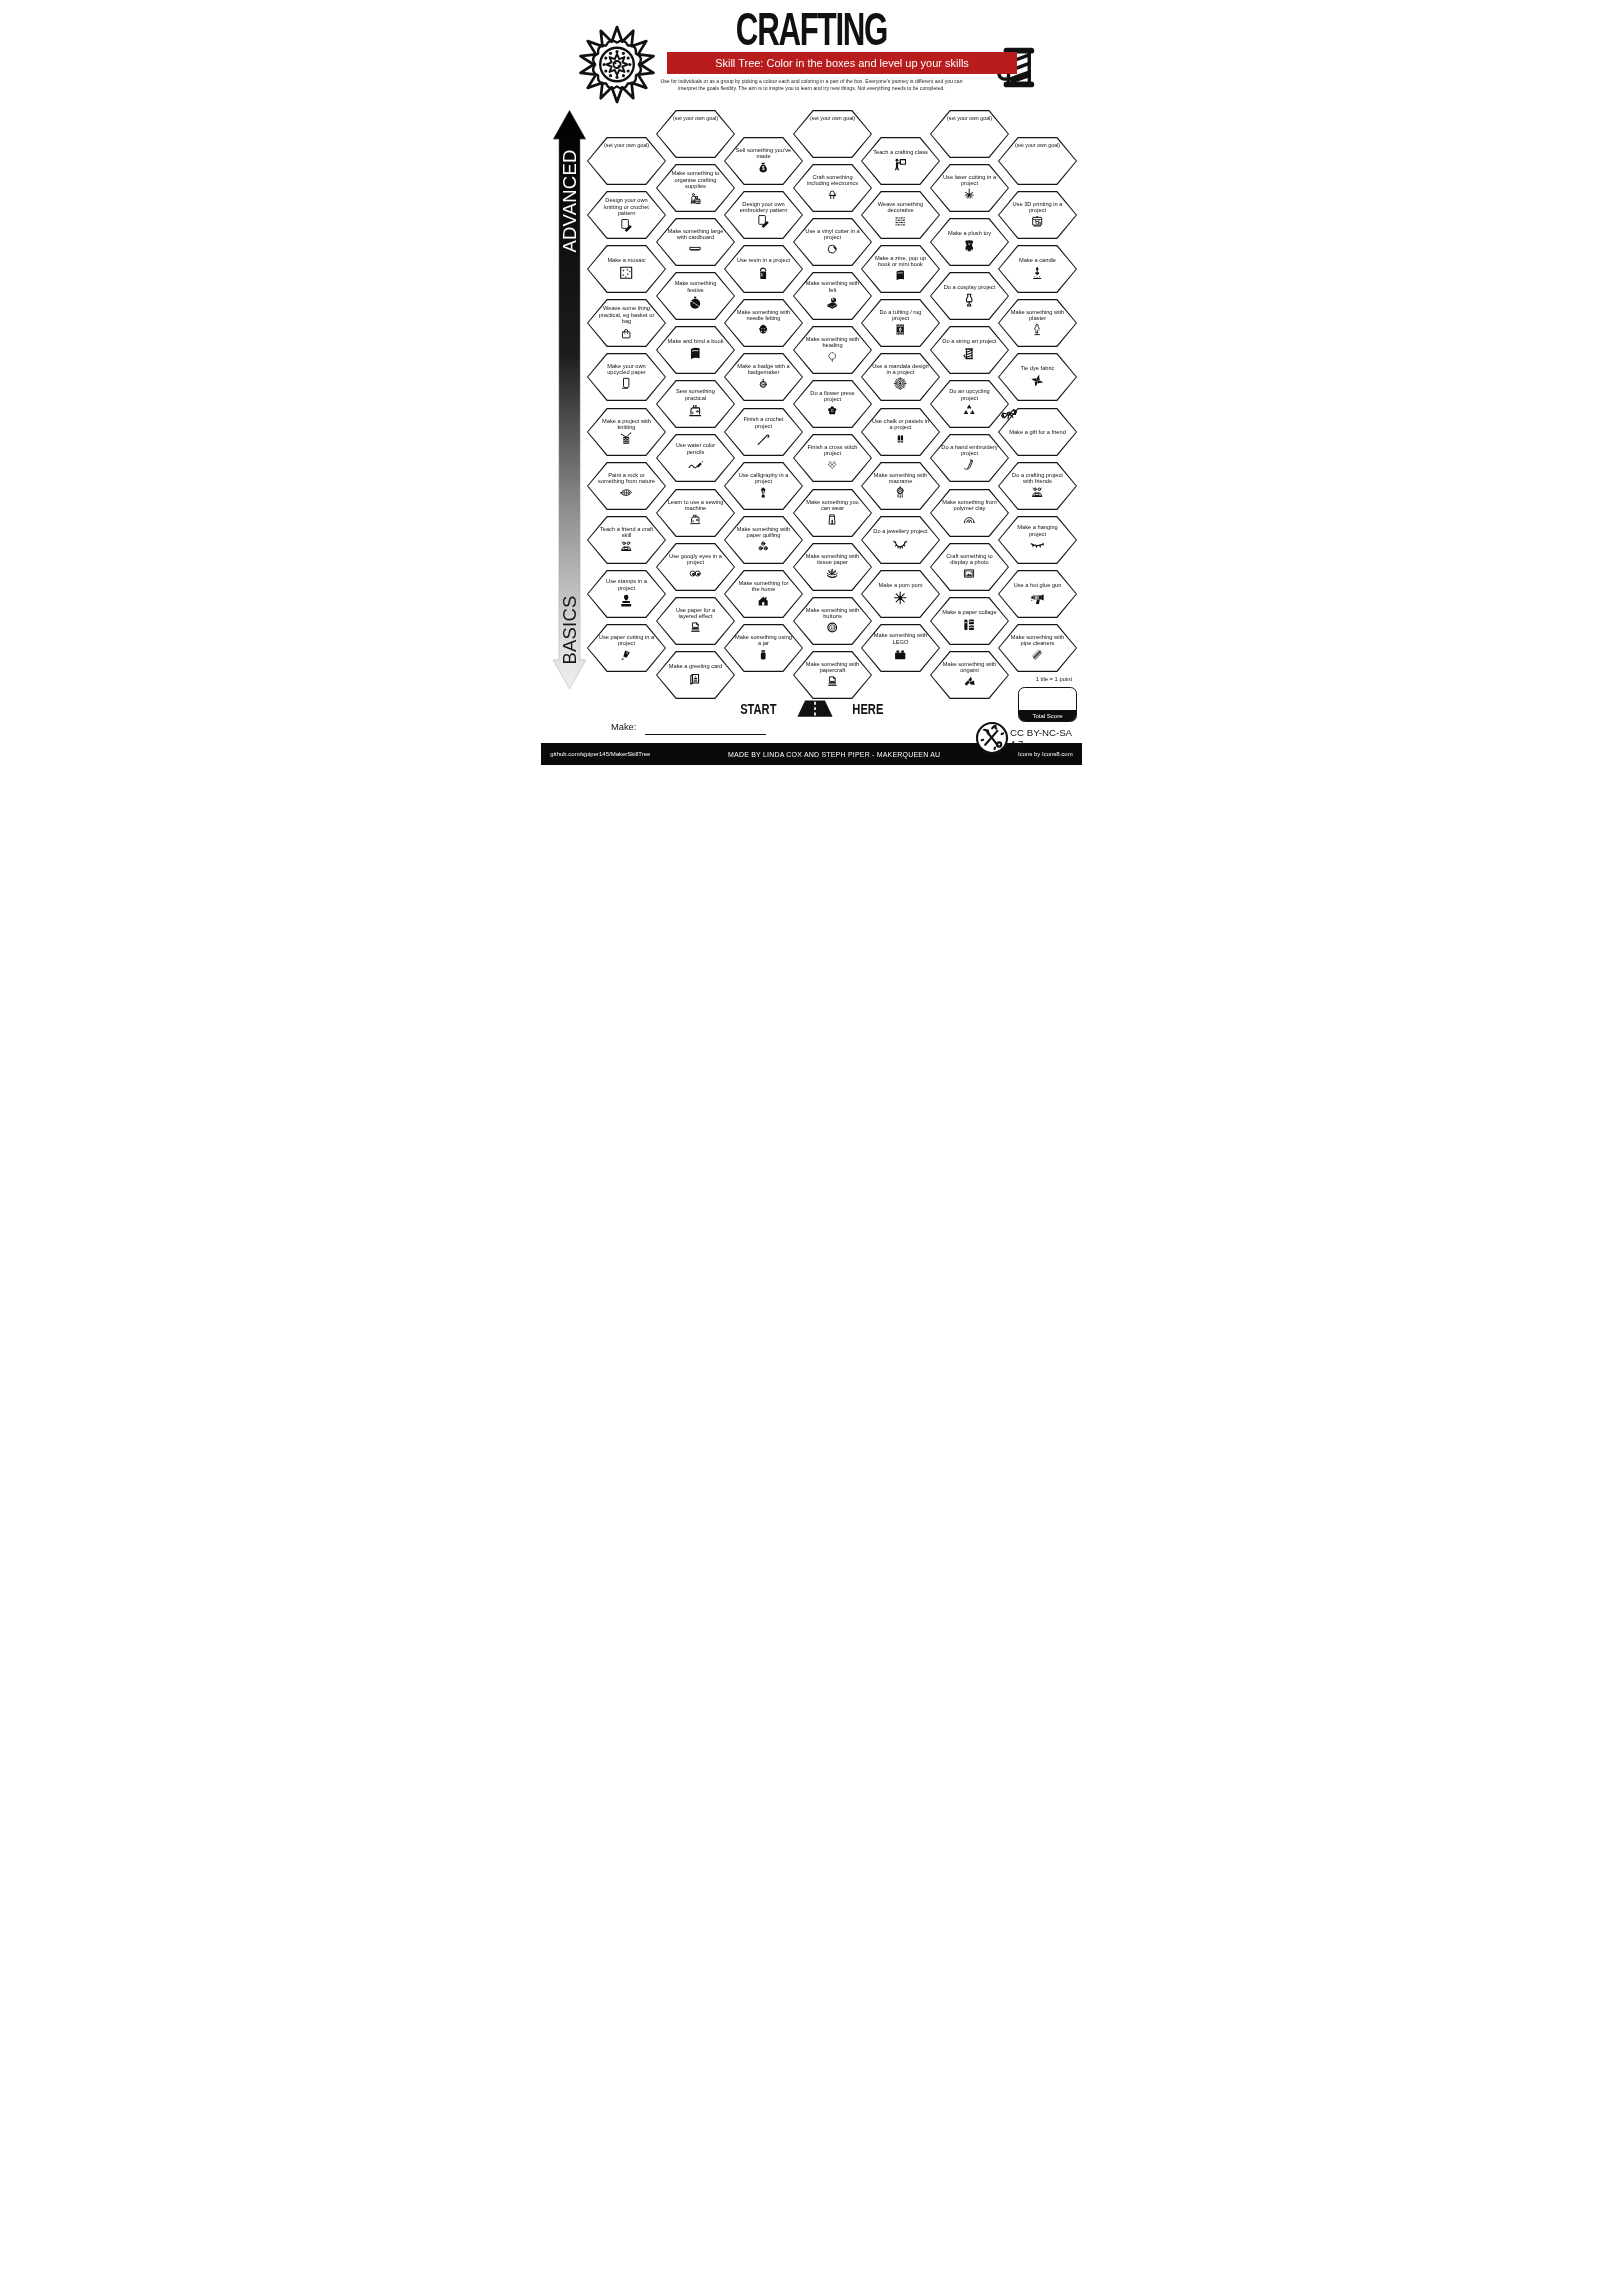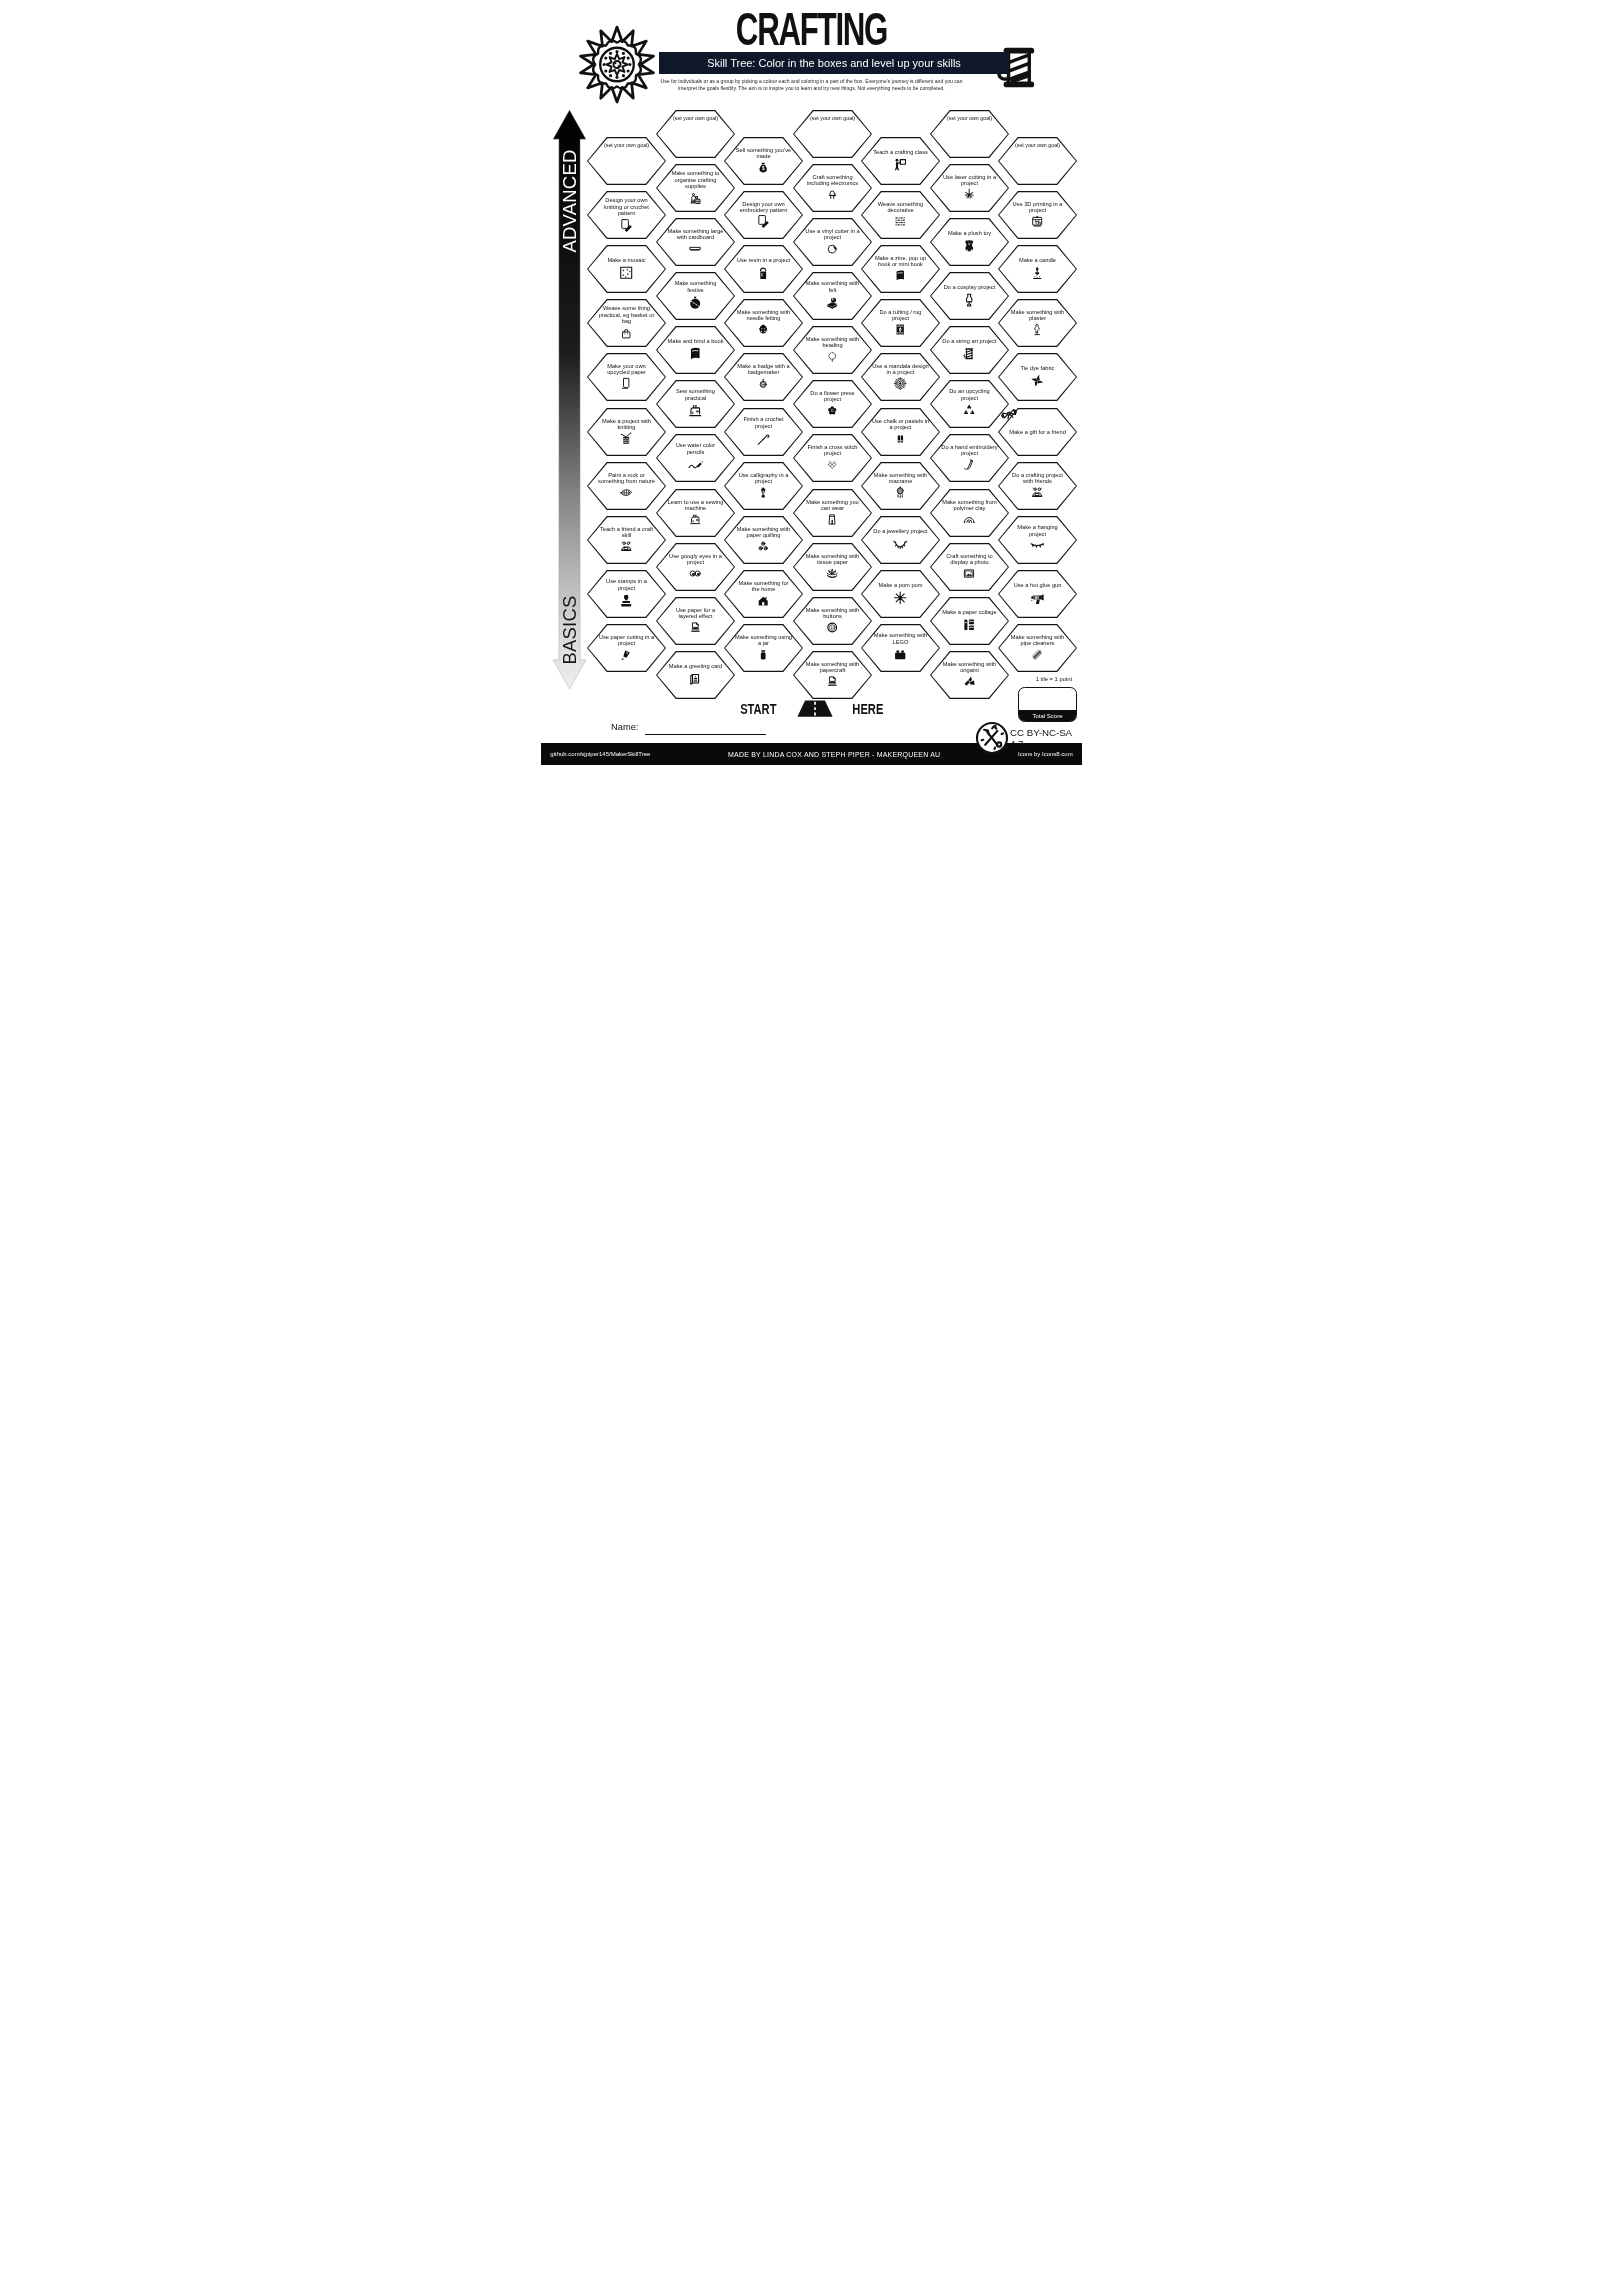--- a/index.html
+++ b/index.html
@@ -3,21 +3,21 @@
 <meta charset="utf-8">
 <style>
   *{box-sizing:border-box;margin:0;padding:0}
   html,body{background:#fff}
   body{font-family:"Liberation Sans",sans-serif;color:#111}
   .page{position:relative;width:541px;height:765px;background:#fff;overflow:hidden;margin:0 auto}
 
   
   .title{position:absolute;left:0;right:0;top:10.2px;height:38px;line-height:38px;text-align:center;
          font-size:46px;font-weight:700;letter-spacing:-1.9px;transform:scaleX(.68);white-space:nowrap}
-  .subbar{position:absolute;left:118px;top:52px;width:350px;height:22px;background:#0f172a;color:#fff;
+  .subbar{position:absolute;left:126px;top:52px;width:350px;height:22px;background:#b91c1c;color:#fff;
           display:flex;align-items:center;justify-content:center;font-size:11px;font-weight:400}
   .desc{position:absolute;left:49px;right:49px;top:78px;text-align:center;font-size:5.1px;line-height:6.7px;color:#1a1a1a}
   .logo{position:absolute}
   .logo svg{width:100%;height:100%}
   #logo-left{left:37px;top:25.4px;width:78px;height:79px}
   #logo-right{left:450px;top:38px;width:54px;height:59px}
 
   
   #axis-arrow{position:absolute;left:12px;top:110px;width:33px;height:579px}
   .v-wrap{position:absolute;display:flex;align-items:center;justify-content:center}
@@ -1448,21 +1448,21 @@
 
   <div id="start-row">
     <span class="word">START</span>
     <svg id="road" viewBox="0 0 68 24" preserveAspectRatio="none">
       <path class="s" d="M21 2h26l10 20H11z"></path>
       <path class="w" d="M34 3.5v17" stroke-dasharray="3.6 3"></path>
     </svg>
     <span class="word">HERE</span>
   </div>
 
-  <div id="name-row">Name:</div>
+  <div id="name-row">Make:</div>
   <div id="name-line"></div>
 
   <div id="tile-note">1 tile = 1 point</div>
   <div id="score-box">
     <div class="space"></div>
     <div class="bar">Total Score</div>
   </div>
 
   <span class="logo" id="tools-logo"><svg viewBox="0 0 24 24">
         <g class="o" stroke-width="1.1">

